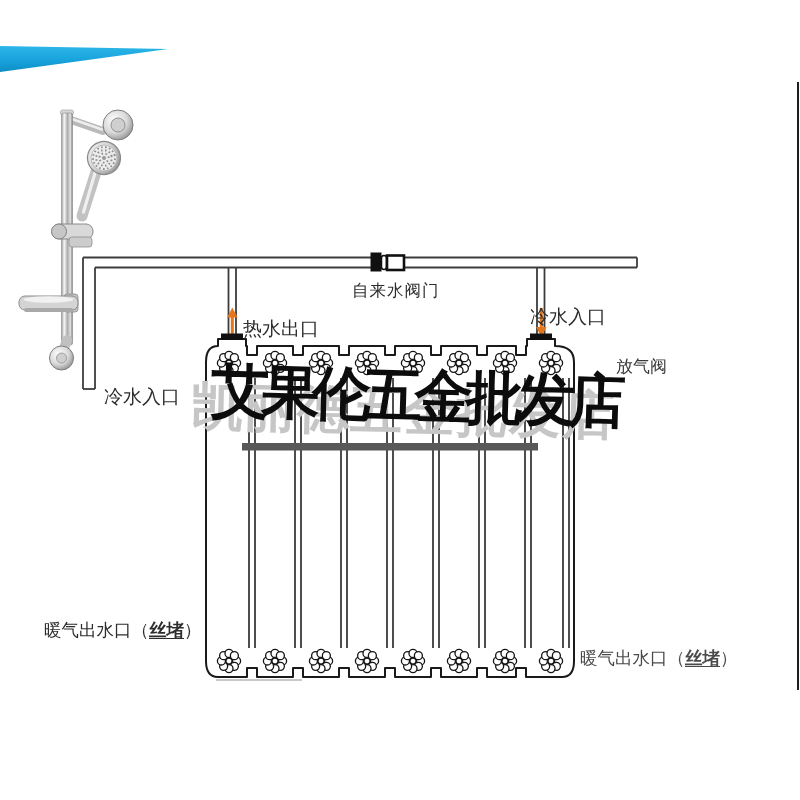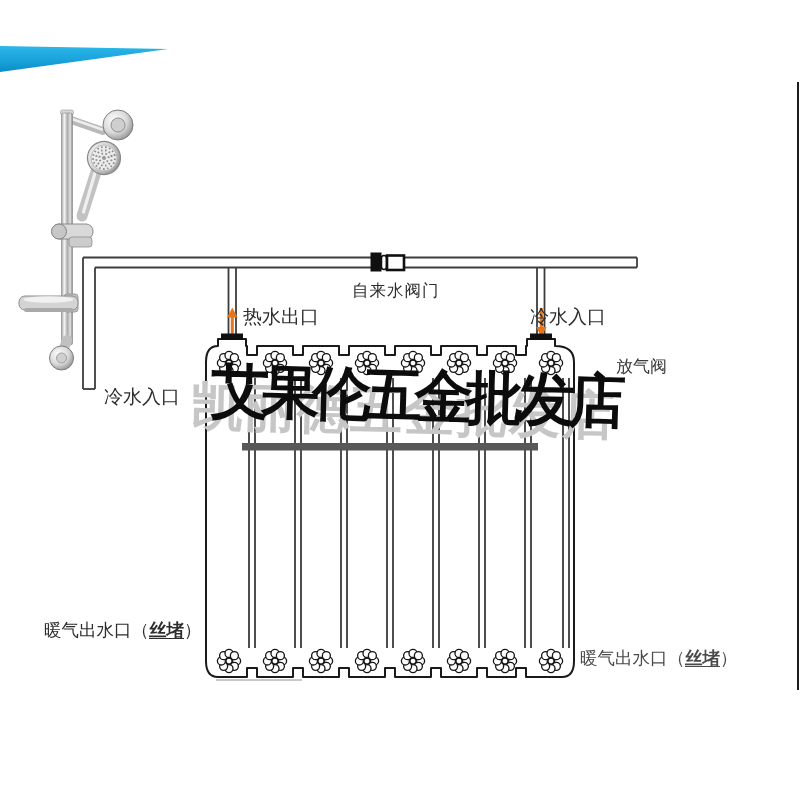--- a/index.html
+++ b/index.html
@@ -6,21 +6,21 @@
   .canvas{
     position:relative;width:800px;height:800px;background:#ffffff;overflow:hidden;
     font-family:"Liberation Sans","DejaVu Sans",sans-serif;
   }
   .diagram-svg{position:absolute;left:0;top:0;}
   .label{
     position:absolute;color:#2d2d2d;white-space:nowrap;
     font-family:"Liberation Sans","DejaVu Sans",sans-serif;
   }
   .lbl-tap{left:352px;top:280px;font-size:16.5px;letter-spacing:1px;}
-  .lbl-hot{left:243px;top:304px;font-size:19px;}
+  .lbl-hot{left:243px;top:316px;font-size:19px;}
   .lbl-cold{left:530px;top:304px;font-size:19px;}
   .lbl-heatin{left:104px;top:384px;font-size:19px;}
   .lbl-air{left:579px;top:355px;font-size:17px;color:#3a3a3a;margin-left:37px;}
   .lbl-outL{left:44px;top:618px;font-size:17.5px;}
   .lbl-outR{left:580px;top:646px;font-size:17.5px;color:#4a4a4a;}
   .plug-underline{text-decoration:underline;text-underline-offset:2px;font-weight:bold;}
   .watermark{
     position:absolute;white-space:nowrap;font-weight:700;
     font-family:"Liberation Serif","DejaVu Serif",serif;
     transform-origin:left top;

